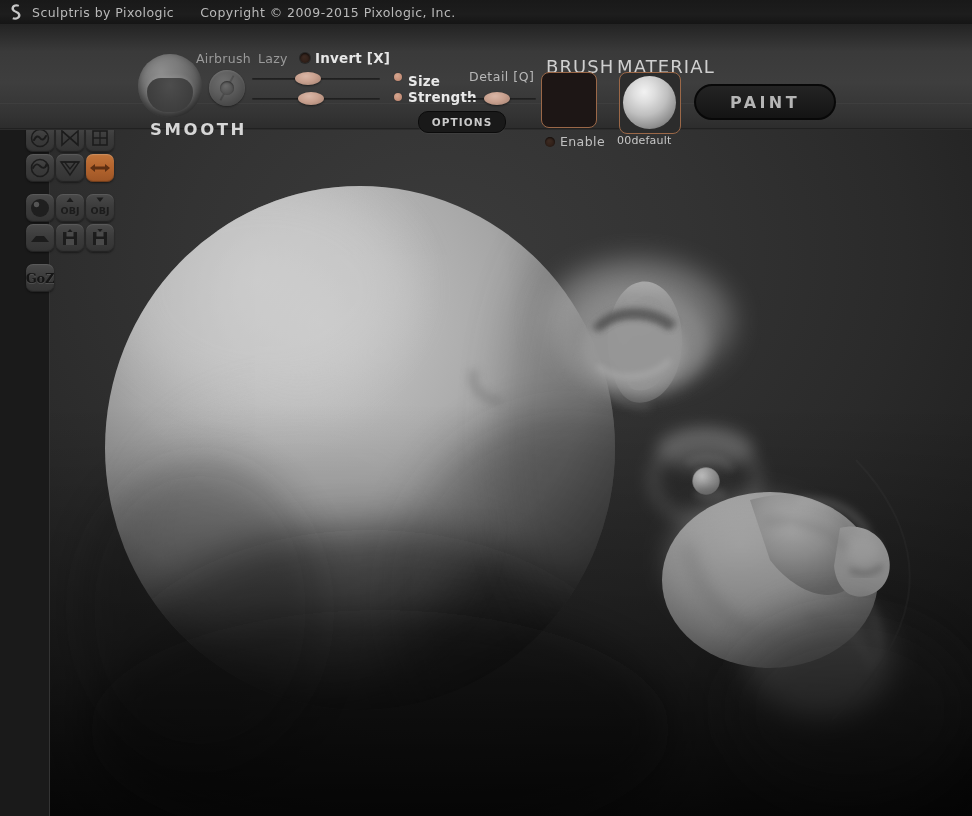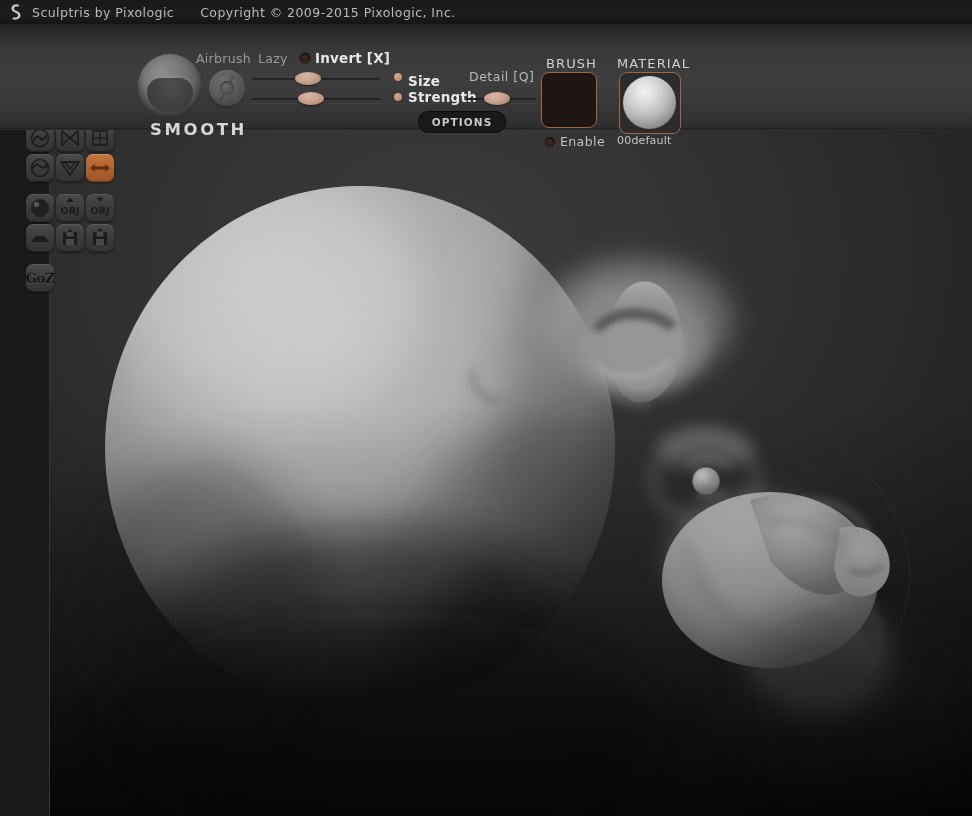--- a/index.html
+++ b/index.html
@@ -184,21 +184,21 @@
     box-shadow: 0 1px 1px rgba(255,255,255,0.05);
     display:flex; align-items:center; justify-content:center;
     cursor: pointer;
   }
   #options-button span {
     color:#c9c9c9; font-size: 10.5px; letter-spacing:1.1px; font-weight: bold; text-align: center;
   }
 
   
   .section-caption {
-    position:absolute; color:#cfcfcf; font-size:13px; letter-spacing:1.1px;
+    position:absolute; color:#cfcfcf; font-size:18px; letter-spacing:1.1px;
   }
   #brush-caption { left: 546px; top: 32px; }
   #material-caption { left: 617px; top: 32px; }
 
   #brush-swatch {
     position:absolute; left: 541px; top: 48px;
     width: 56px; height: 56px;
     border-radius: 8px;
     background: #1d1615;
     border: 1.4px solid #9b6848;
@@ -361,20 +361,23 @@
     <div id="brush-swatch"></div>
     <div id="enable-dot"></div>
     <div id="enable-label">Enable</div>
 
     <div class="section-caption" id="material-caption">MATERIAL</div>
     <div id="material-swatch">
       <div id="material-ball"></div>
     </div>
     <div id="material-name">00default</div>
 
+    <div id="paint-button">
+      <span>PAINT</span>
+    </div>
   </div>
 
   <div id="sidebar"></div>
   <div id="sidebar-edge"></div>
 
   <div id="tool-grid">
 
     <div class="tool-btn" style="left:26px; top:0px;">
       <span>
         <svg width="20" height="20" viewBox="0 0 20 20">

